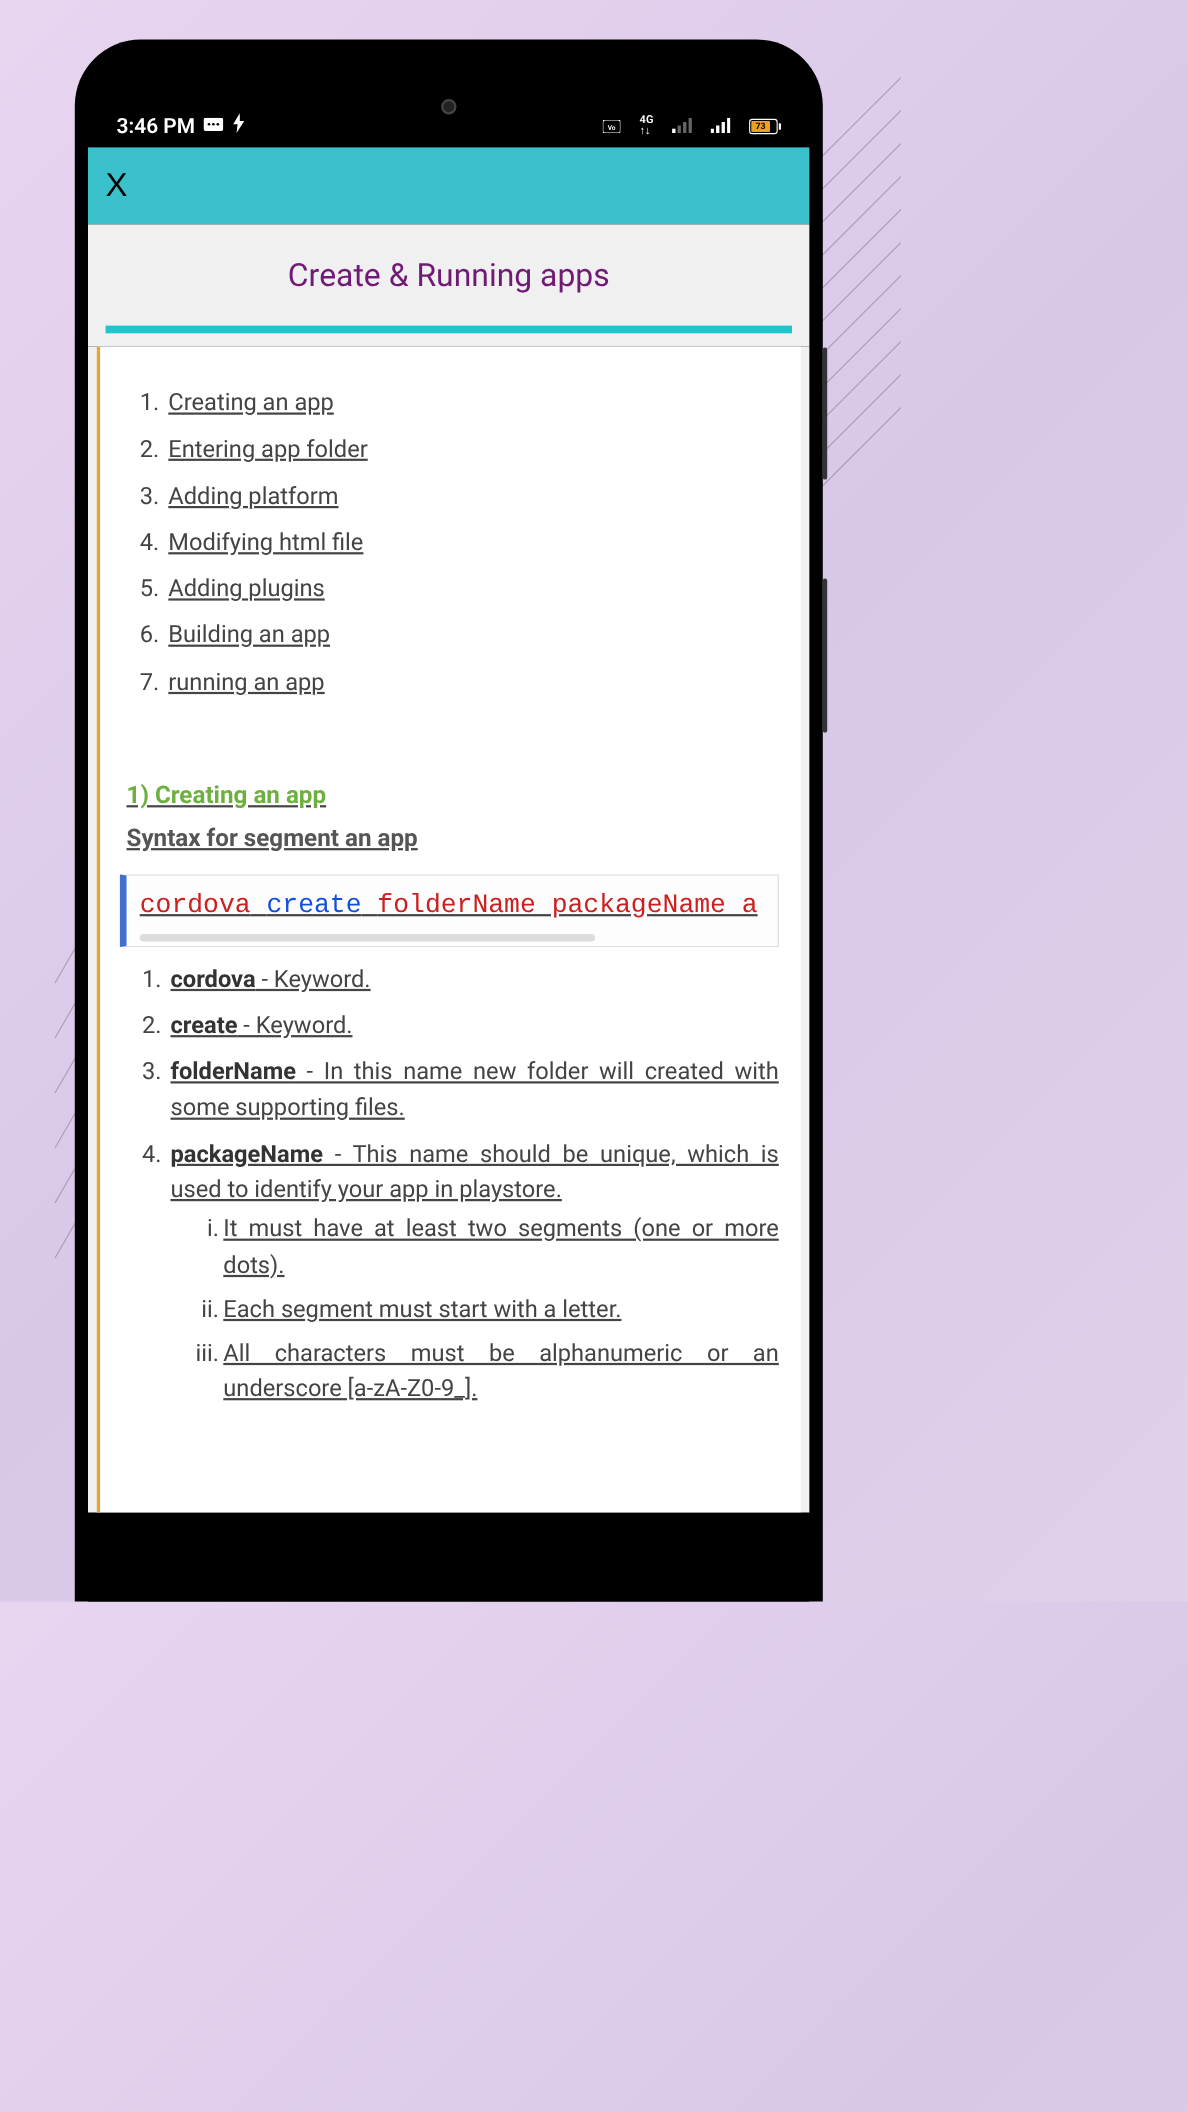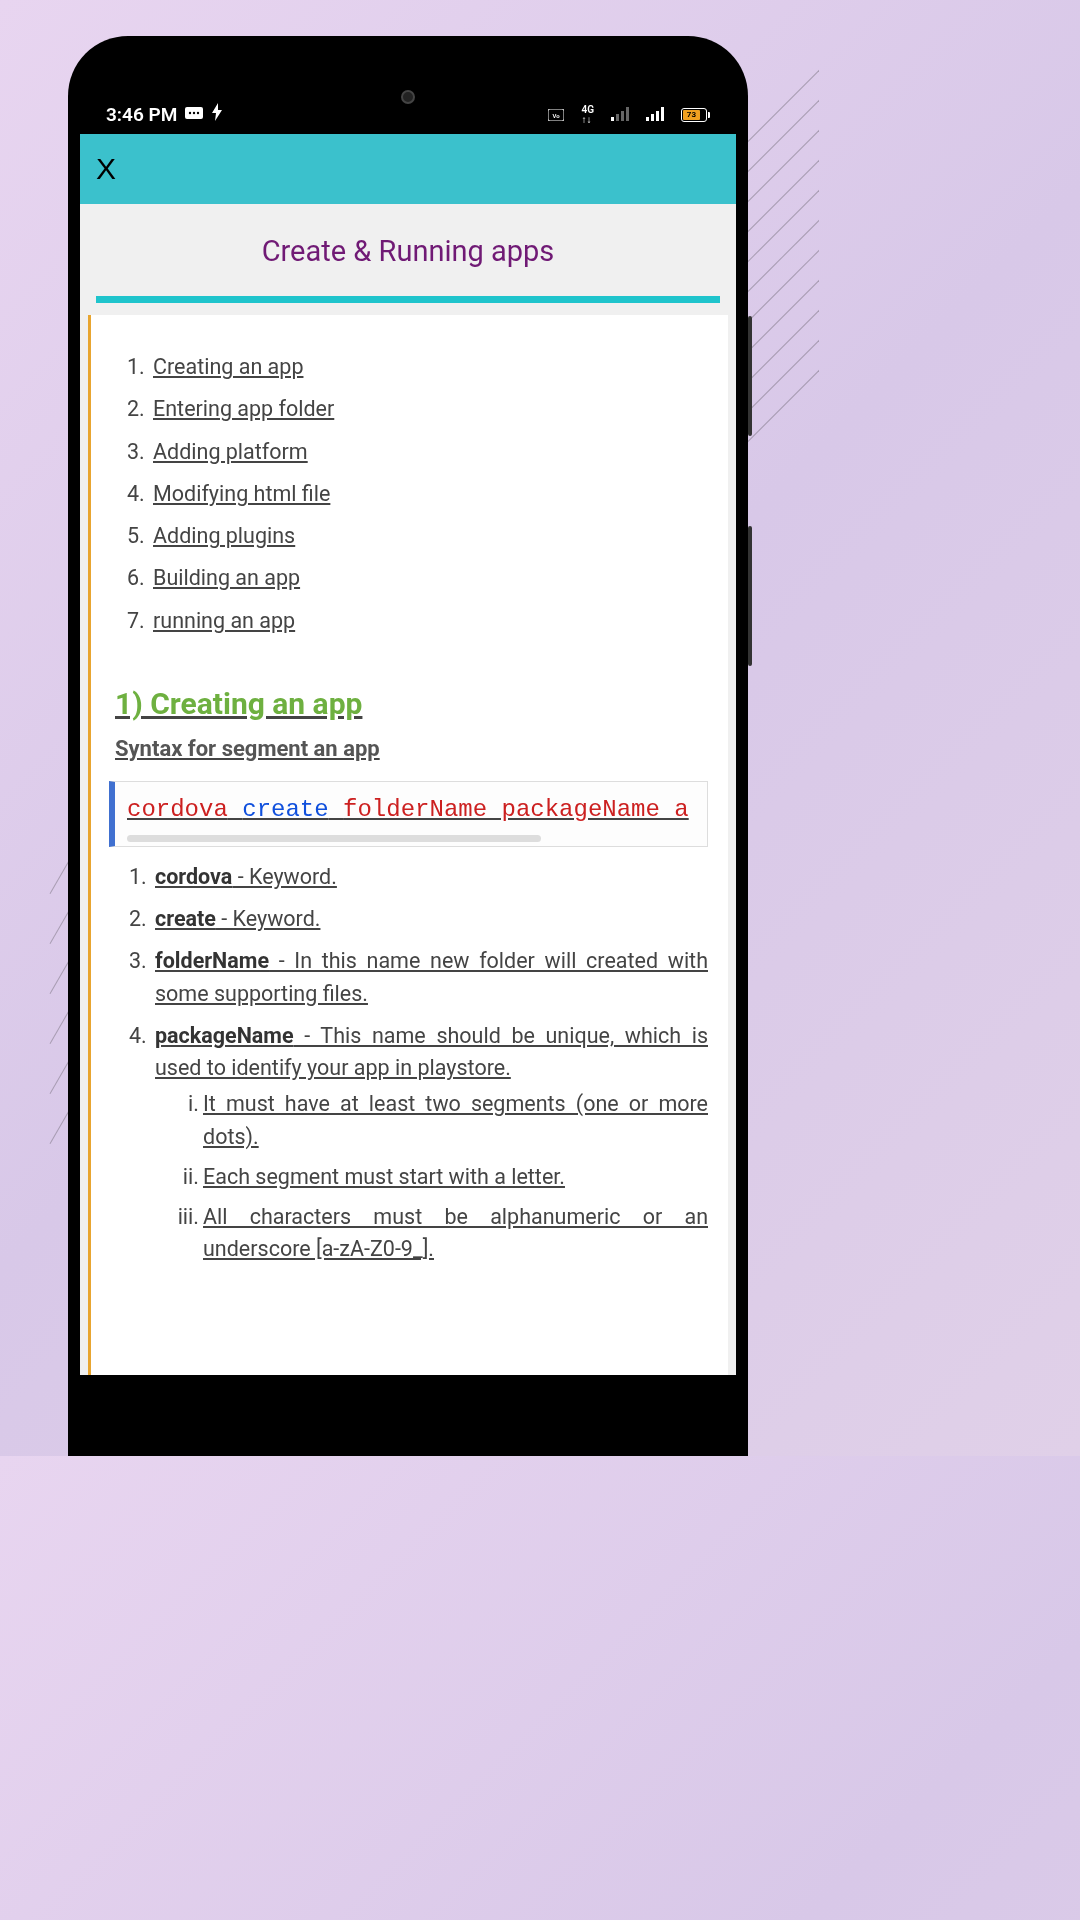--- a/index.html
+++ b/index.html
@@ -122,22 +122,22 @@
   line-height: 1.5;
   text-decoration: underline;
 }
 .toc { list-style: none; padding-left: 42px; counter-reset: toc; }
 .toc li { counter-increment: toc; margin-bottom: 10px; position: relative; }
 .toc li::before { content: counter(toc) ". "; position: absolute; left: -26px; }
 
 .section-heading {
   color: #6eb040;
   font-weight: 700;
-  font-size: 30px;
-  margin-top: 44px;
+  font-size: 22px;
+  margin-top: 70px;
   margin-left: 4px;
 }
 .syntax-label {
   font-weight: 700;
   color: #555;
   font-size: 22px;
   margin-top: 6px;
   margin-left: 4px;
 }
 

